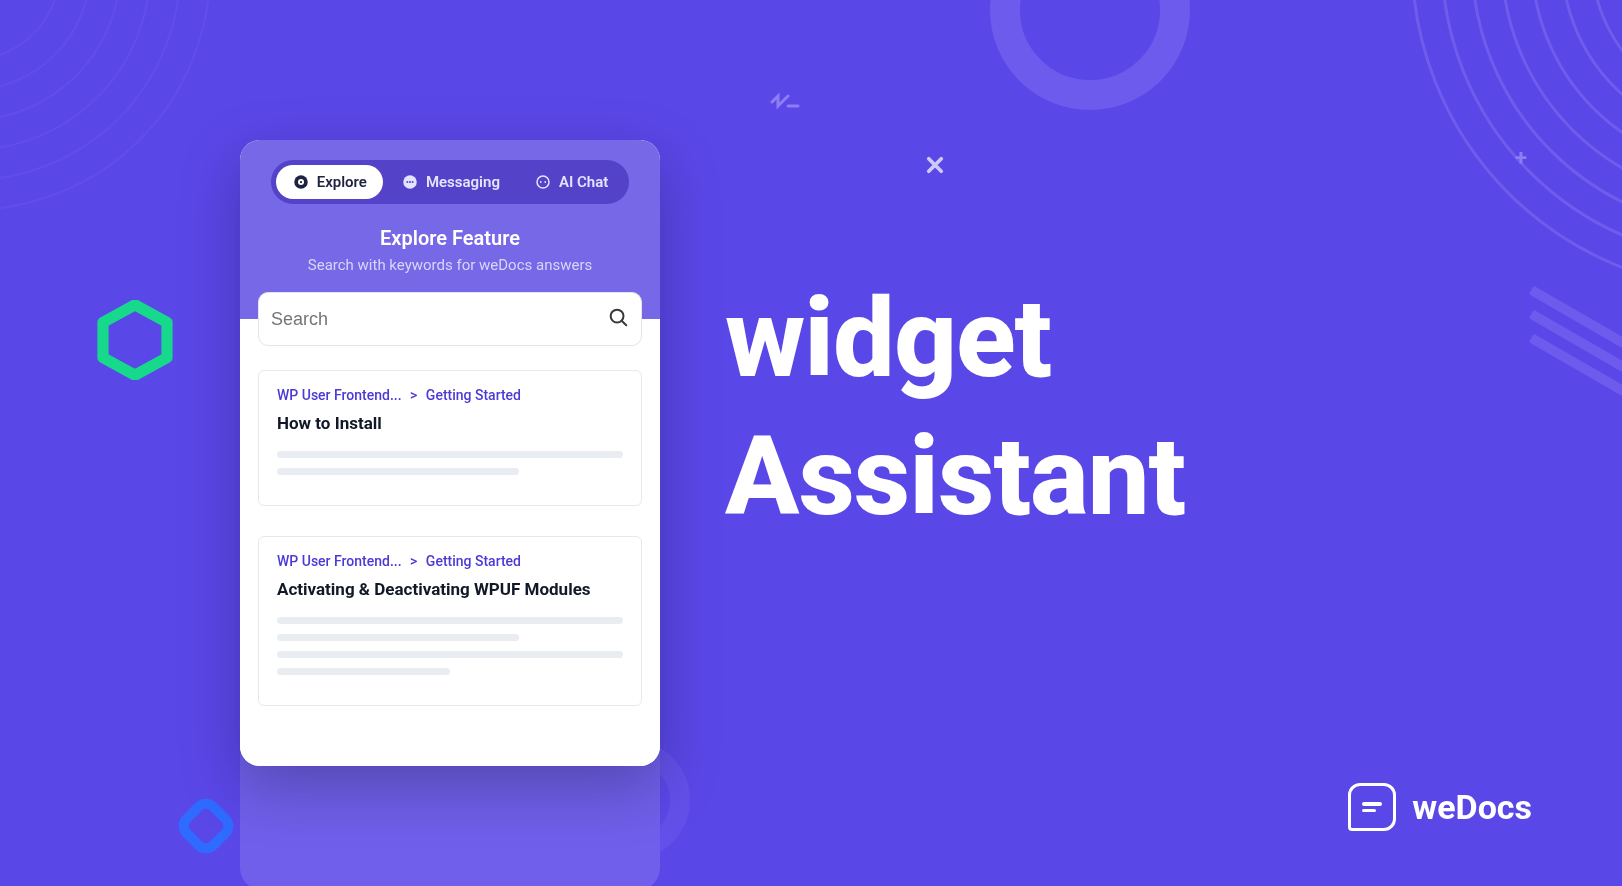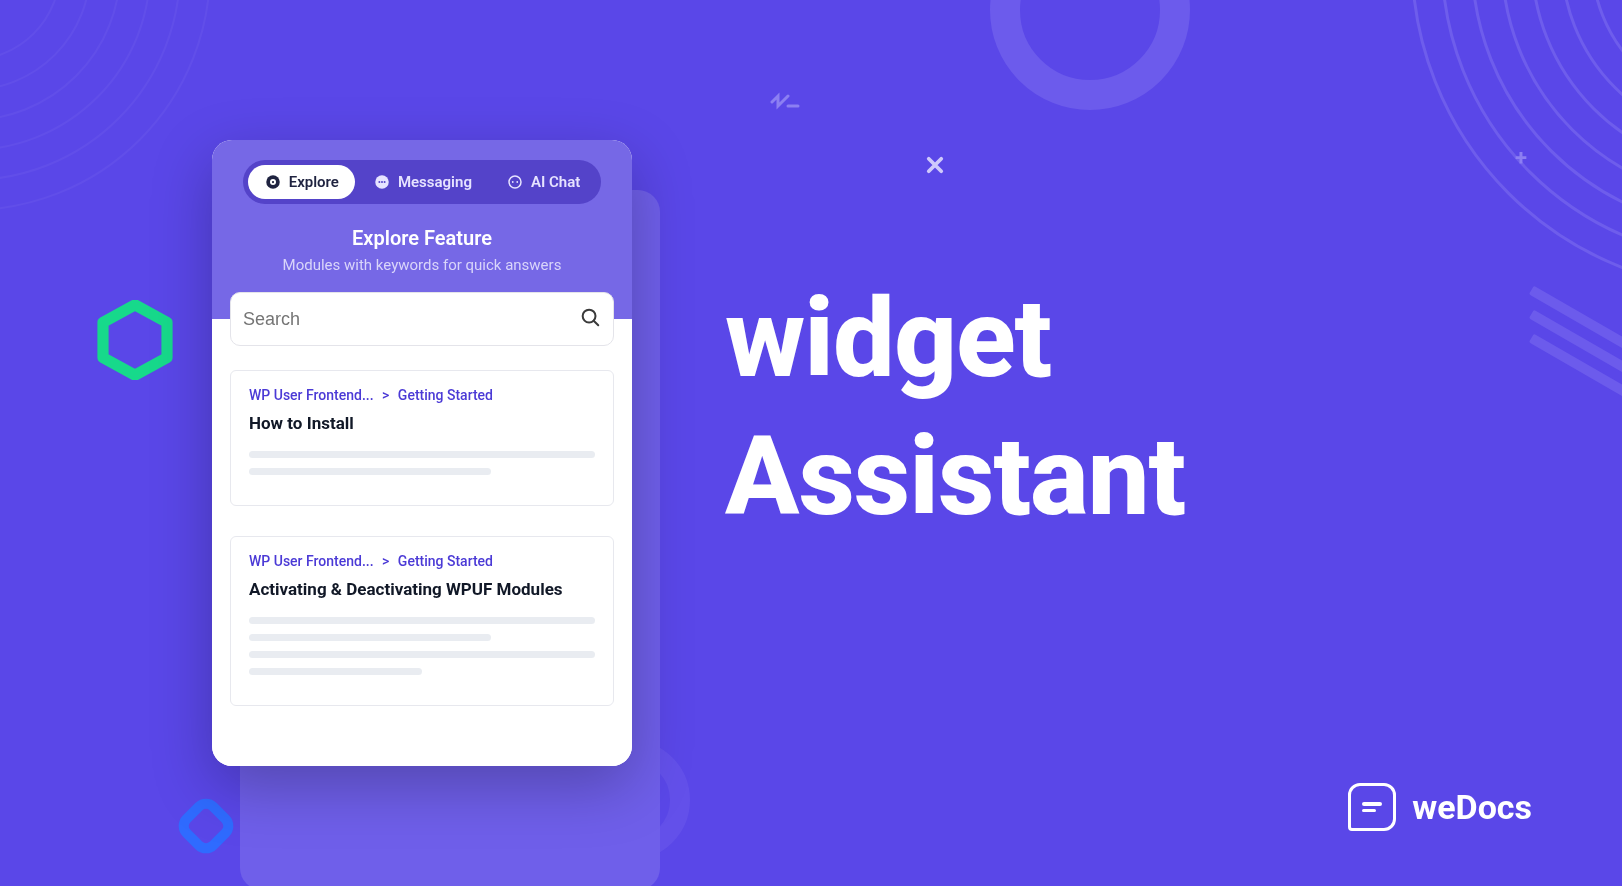--- a/index.html
+++ b/index.html
@@ -67,20 +67,21 @@
   
   .stack { position: absolute; top: 140px; left: 212px; }
   .card-back {
     position: absolute; top: 50px; left: 28px;
     width: 420px; height: 700px; background: #6F5FEA; border-radius: 22px;
   }
   .widget {
     position: relative; width: 420px;
     background: #fff; border-radius: 20px; overflow: hidden;
     box-shadow: 0 20px 60px rgba(0,0,0,.25);
+    margin-left: 28px;
   }
   .widget-header {
     background: #7668E6; padding: 20px 18px 18px; color: #fff; text-align: center;
   }
   .tabs {
     background: #5443C9; border-radius: 999px; padding: 5px; display: inline-flex; gap: 2px;
   }
   .tab {
     display: inline-flex; align-items: center; gap: 7px;
     padding: 8px 16px; border-radius: 999px; font-size: 15px; font-weight: 600;
@@ -226,21 +227,21 @@
                 <circle cx="12" cy="12" r="8"></circle>
                 <circle cx="9" cy="12" r="1.2" fill="#E6E3FF" stroke="none"></circle>
                 <circle cx="15" cy="12" r="1.2" fill="#E6E3FF" stroke="none"></circle>
               </svg>
           </span>
           <span>AI Chat</span>
         </div>
       </div>
 
       <div class="header-title">Explore Feature</div>
-      <div class="header-sub">Modules with keywords for quick answers</div>
+      <div class="header-sub">Search with keywords for weDocs answers</div>
     </div>
 
     <div class="search-container">
       <div class="search-box">
         <input type="text" placeholder="Search" style="">
         <span class="mag">
           <svg width="22" height="22" viewBox="0 0 24 24" fill="none" stroke="currentColor" stroke-width="2.2" stroke-linecap="round">
               <circle cx="11" cy="11" r="7"></circle>
               <line x1="21" y1="21" x2="16" y2="16"></line>
             </svg>

